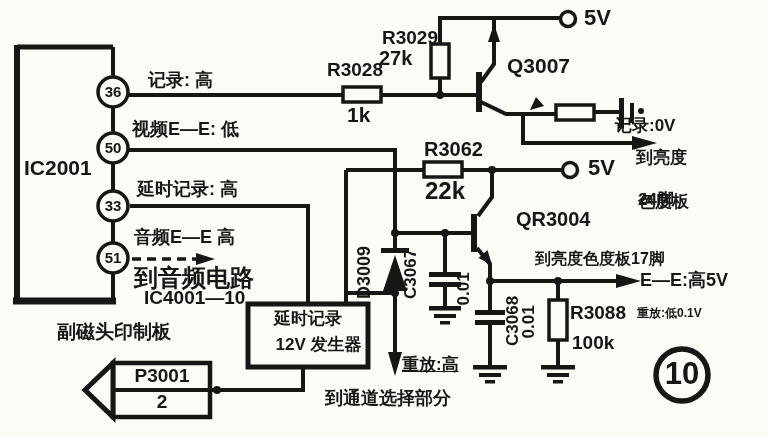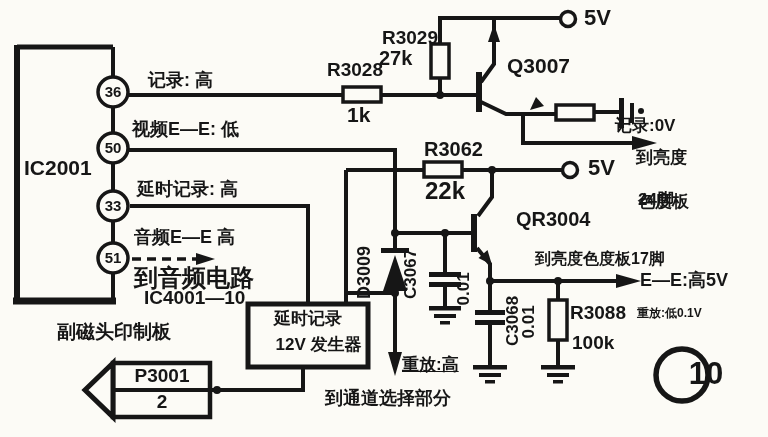--- a/index.html
+++ b/index.html
@@ -200,14 +200,14 @@
   <div class="t rot" style="left:474px;top:312px;width:78px;font-size:17px;">C3068</div>
   <div class="t rot" style="left:504px;top:313px;width:50px;font-size:17px;">0.01</div>
 
   <div class="t" style="left:570px;top:303px;font-size:19px;">R3088</div>
   <div class="t" style="left:572px;top:324px;font-size:19px;margin-top:9px;">100k</div>
 
   <div class="t" style="left:535px;top:251px;font-size:16px;">到亮度色度板17脚</div>
   <div class="t" style="left:640px;top:271px;font-size:18px;">E—E:高5V</div>
   <div class="t" style="left:637px;top:307px;font-size:12px;">重放:低0.1V</div>
 
-  <div class="t ctr" style="left:657px;top:358px;width:50px;font-size:31px;margin-left:24px;">10</div>
+  <div class="t ctr" style="left:657px;top:358px;width:50px;font-size:31px;">10</div>
 </div>
 
 </body></html>

